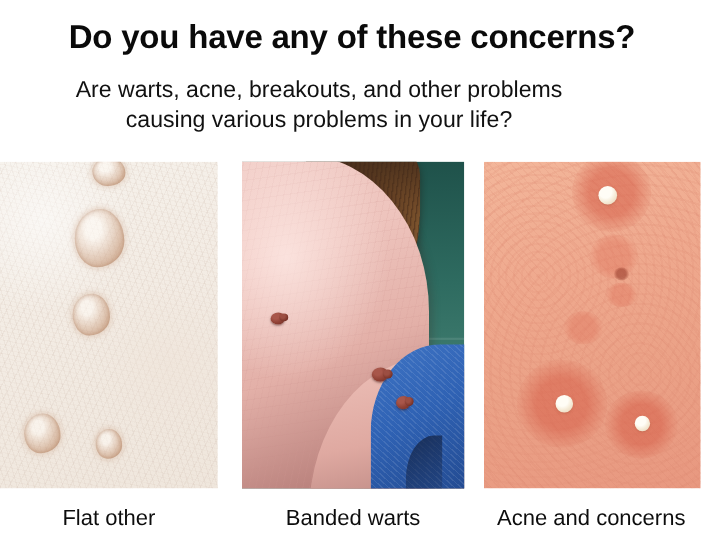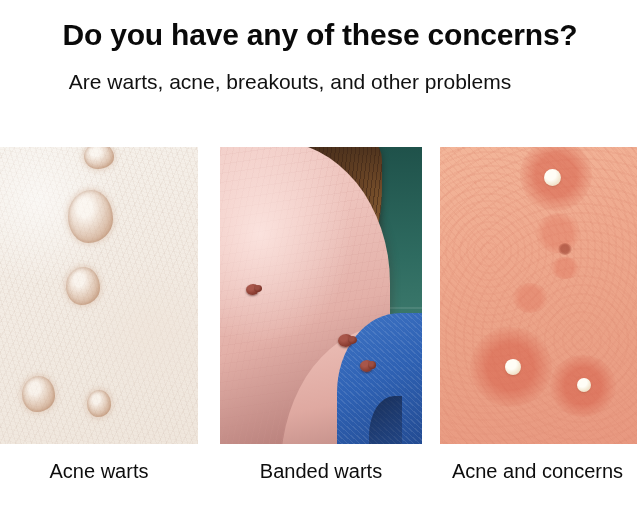--- a/index.html
+++ b/index.html
@@ -227,20 +227,21 @@
   #caption-banded     { left: 220px; width: 202px; text-align: center; }
   #caption-acne       { left: 438px; width: 199px; }
 </style>
 </head>
 <body>
 
 <div class="headline">Do you have any of these concerns?</div>
 
 <div class="subhead">
   <span class="line">Are warts, acne, breakouts, and other problems</span>
+  <span class="line">causing various problems in your life?</span>
 </div>
 
 <div class="panel-row">
 
   <div class="panel" id="panel-flat-warts">
     <div class="skin skin-pale"></div>
     <div class="wart" style="left:84px; top:-4px; width:30px; height:26px;"></div>
     <div class="wart" style="left:68px; top:43px; width:45px; height:53px;"></div>
     <div class="wart" style="left:66px; top:120px; width:34px; height:38px;"></div>
     <div class="wart" style="left:22px; top:229px; width:33px; height:36px;"></div>
@@ -276,15 +277,15 @@
 
     <div class="pustule-halo" style="left:30px; top:180px; width:82px; height:80px;"></div>
     <div class="pustule-head" style="left:65px; top:212px; width:16px; height:16px;"></div>
 
     <div class="pustule-halo" style="left:110px; top:208px; width:66px; height:62px;"></div>
     <div class="pustule-head" style="left:137px; top:231px; width:14px; height:14px;"></div>
   </div>
 
 </div>
 
-<div class="caption" id="caption-flat-warts">Acne warts</div>
+<div class="caption" id="caption-flat-warts">Flat other</div>
 <div class="caption" id="caption-banded">Banded warts</div>
 <div class="caption" id="caption-acne">Acne and concerns</div>
 
 </body></html>

